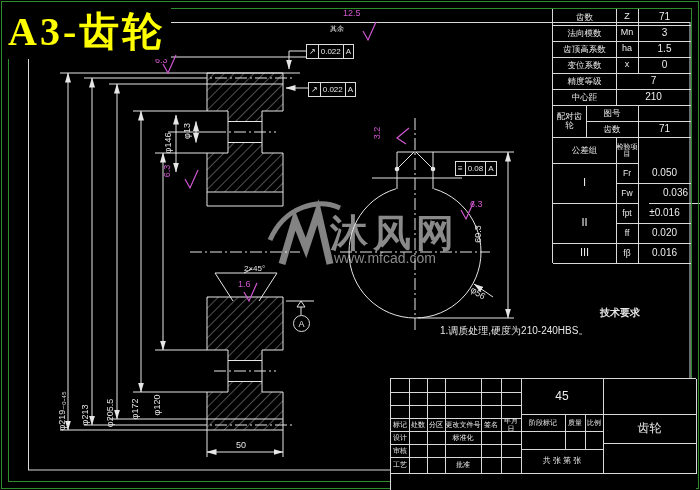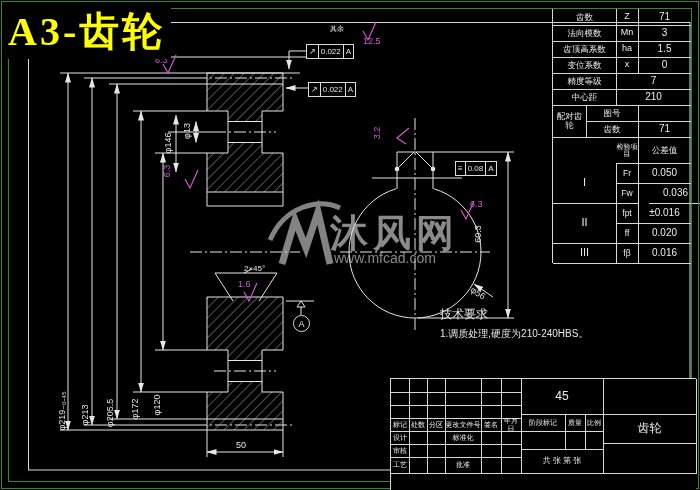--- a/index.html
+++ b/index.html
@@ -141,21 +141,21 @@
       <path d="M244,292 L249,301 L257,283"></path>
       <path d="M406,144 L397,138 L409,128"></path>
       <path d="M461,210 L466,219 L474,201"></path>
       <path d="M363,31 L368,40 L376,22"></path>
     </g>
   </svg>
 
   <div class="title">A3-齿轮</div>
 
   <div class="lab z5" style="left:330px;top:24px;font-size:7px;">其余</div>
-  <div class="lab mag z5" style="left:343px;top:36px;margin-left:20px;">12.5</div>
+  <div class="lab mag z5" style="left:343px;top:8px;">12.5</div>
 
   <div class="lab mag z5" style="left:155px;top:55px;">6.3</div>
   <div class="rot mag z5" style="left:167px;top:166px;width:28px;margin-left:-14px;">6.3</div>
   <div class="lab mag z5" style="left:238px;top:279px;">1.6</div>
   <div class="rot mag z5" style="left:377px;top:128px;width:28px;margin-left:-14px;">3.2</div>
   <div class="lab mag z5" style="left:470px;top:199px;">6.3</div>
 
   <div class="fcf" style="left:306px;top:44px;">
     <div>↗</div>
     <div>0.022</div>
@@ -207,41 +207,41 @@
     <div class="cell" style="left:63px;top:64px;width:75px;height:16px;font-size:10px;">7</div>
     <div class="cell" style="left:0;top:80px;width:63px;height:16px;font-size:8.5px;">中心距</div>
     <div class="cell" style="left:63px;top:80px;width:75px;height:16px;font-size:10px;">210</div>
 
     <div class="cell" style="left:0;top:96px;width:33px;height:32px;font-size:8.5px;">配对齿轮</div>
     <div class="cell" style="left:33px;top:96px;width:52px;height:16px;font-size:8.5px;">图号</div>
     <div class="cell" style="left:85px;top:96px;width:53px;height:16px;font-size:10px;"></div>
     <div class="cell" style="left:33px;top:112px;width:52px;height:16px;font-size:8.5px;">齿数</div>
     <div class="cell" style="left:85px;top:112px;width:53px;height:16px;font-size:10px;">71</div>
 
+    <div class="cell" style="left:0;top:128px;width:63px;height:26px;font-size:8.5px;">公差组</div>
     <div class="cell" style="left:63px;top:128px;width:22px;height:26px;font-size:7px;">检验项目</div>
-    <div class="cell" style="left:85px;top:128px;width:53px;height:26px;font-size:8.5px;">公差值</div>
 
     <div class="cell" style="left:0;top:154px;width:63px;height:40px;font-size:11px;">I</div>
     <div class="cell" style="left:0;top:194px;width:63px;height:40px;font-size:11px;">II</div>
     <div class="cell" style="left:0;top:234px;width:63px;height:20px;font-size:11px;">III</div>
 
     <div class="cell" style="left:63px;top:154px;width:22px;height:20px;font-size:8.5px;">Fr</div>
     <div class="cell" style="left:85px;top:154px;width:53px;height:20px;font-size:10px;">0.050</div>
     <div class="cell" style="left:63px;top:174px;width:22px;height:20px;font-size:8.5px;">Fw</div>
     <div class="cell" style="left:96px;top:174px;width:53px;height:20px;font-size:10px;">0.036</div>
     <div class="cell" style="left:63px;top:194px;width:22px;height:20px;font-size:8.5px;">fpt</div>
     <div class="cell" style="left:85px;top:194px;width:53px;height:20px;font-size:10px;">±0.016</div>
     <div class="cell" style="left:63px;top:214px;width:22px;height:20px;font-size:8.5px;text-align:center;">ff</div>
     <div class="cell" style="left:85px;top:214px;width:53px;height:20px;font-size:10px;">0.020</div>
     <div class="cell" style="left:63px;top:234px;width:22px;height:20px;font-size:8.5px;">fβ</div>
     <div class="cell" style="left:85px;top:234px;width:53px;height:20px;font-size:10px;">0.016</div>
   </div>
 
   <div class="abs z5" style="left:440px;top:306px;width:200px;">
-    <div style="text-align:left;font-size:12px;font-weight:normal;">技术要求</div>
+    <div style="text-align:right;font-size:10px;font-weight:bold;">技术要求</div>
     <div style="font-size:10px;margin-top:4px;">1.调质处理,硬度为210-240HBS。</div>
   </div>
 
   <div class="tbl z5" style="left:390px;top:378px;width:305px;height:112px;">
 
     <div class="cell" style="left:0;top:0;width:18px;height:13px;"></div>
     <div class="cell" style="left:18px;top:0;width:18px;height:13px;"></div>
     <div class="cell" style="left:36px;top:0;width:18px;height:13px;"></div>
     <div class="cell" style="left:54px;top:0;width:36px;height:13px;"></div>
     <div class="cell" style="left:90px;top:0;width:20px;height:13px;"></div>

